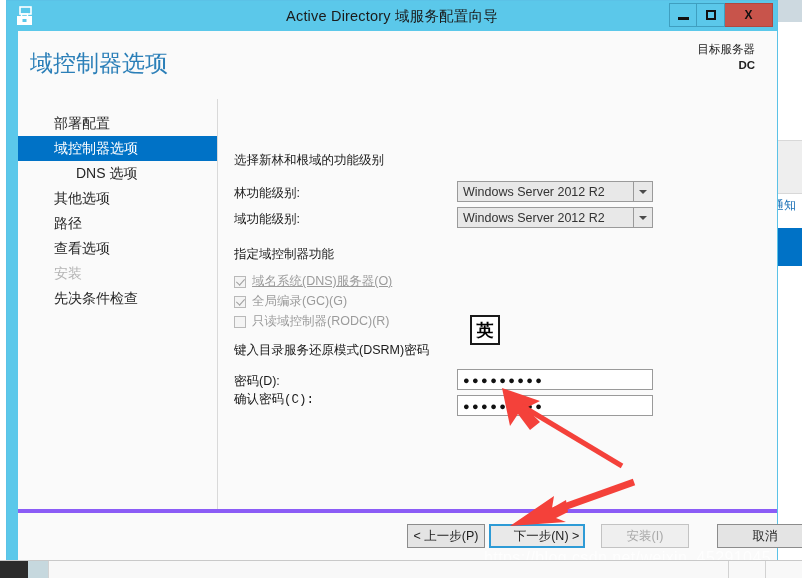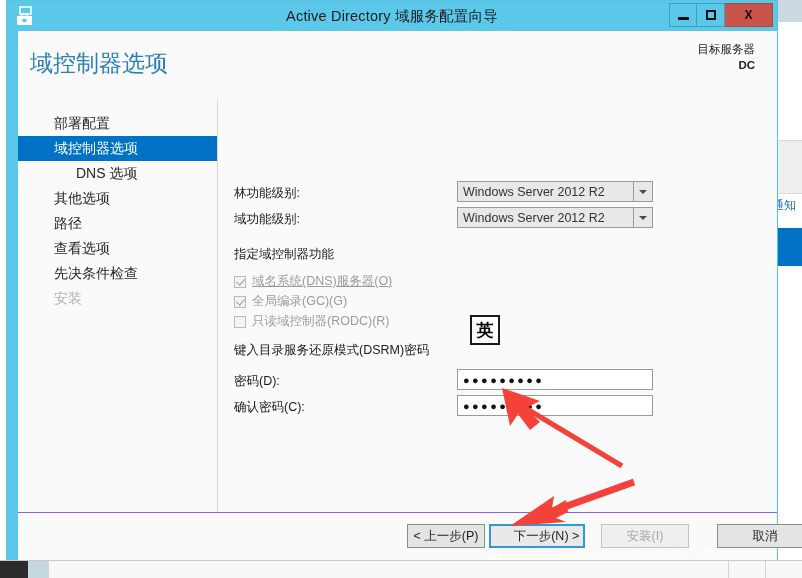--- a/index.html
+++ b/index.html
@@ -324,21 +324,21 @@
     color: #000;
     font-weight: bold;
   }
 
   
   .footer {
     position: absolute;
     left: 0; right: 0; bottom: 0;
     height: 47px;
     background: #fafafa;
-    border-top: 1px solid #8b5cf6;
+    border-top: 4px solid #8b5cf6;
   }
   .btn {
     position: absolute;
     top: 11px;
     height: 24px;
     min-width: 72px;
     background: #e4e4e4;
     border: 1px solid #8c8c8c;
     box-sizing: border-box;
     font-size: 12.5px;
@@ -428,26 +428,27 @@
       </div>
     </div>
 
     <div class="nav">
       <div class="nav-item">部署配置</div>
       <div class="nav-item active">域控制器选项</div>
       <div class="nav-item indent">DNS 选项</div>
       <div class="nav-item">其他选项</div>
       <div class="nav-item">路径</div>
       <div class="nav-item">查看选项</div>
+      <div class="nav-item disabled">安装</div>
       <div class="nav-item">先决条件检查</div>
-      <div class="nav-item disabled">安装</div>
     </div>
 
     <div class="content">
 
+      <div class="sec-heading" style="left:15px; top:53px;">选择新林和根域的功能级别</div>
 
       <div class="field-label" style="left:15px; top:86px;">林功能级别:</div>
       <div class="combo" style="left:238px; top:82px;">
         <span class="combo-text">Windows Server 2012 R2</span>
         <span class="combo-arrow">
             <i></i>
           </span>
       </div>
 
       <div class="field-label" style="left:15px; top:112px;">域功能级别:</div>
@@ -471,21 +472,21 @@
       <div class="chk-row" style="left:15px; top:214px;">
         <span class="chk-box"></span>
         <span>只读域控制器(RODC)(R)</span>
       </div>
 
       <div class="sec-heading" style="left:15px; top:243px;">键入目录服务还原模式(DSRM)密码</div>
 
       <div class="field-label" style="left:15px; top:274px;">密码(D):</div>
       <div class="pwd-input" style="left:238px; top:270px;">●●●●●●●●●</div>
 
-      <div class="field-label" style="left:15px; top:300px;">确认密码(C):</div>
+      <div class="field-label" style="left:15px; top:292px;font-family:Liberation Mono, monospace;">确认密码(C):</div>
       <div class="pwd-input" style="left:238px; top:296px;">●●●●●●●●●</div>
 
     </div>
 
     <div class="ime-indicator">英</div>
 
     <div class="footer">
       <div class="btn" id="btn-prev">&lt; 上一步(P)</div>
       <div class="btn focused" id="btn-next">下一步(N) &gt;</div>
       <div class="btn disabled" id="btn-install">安装(I)</div>

